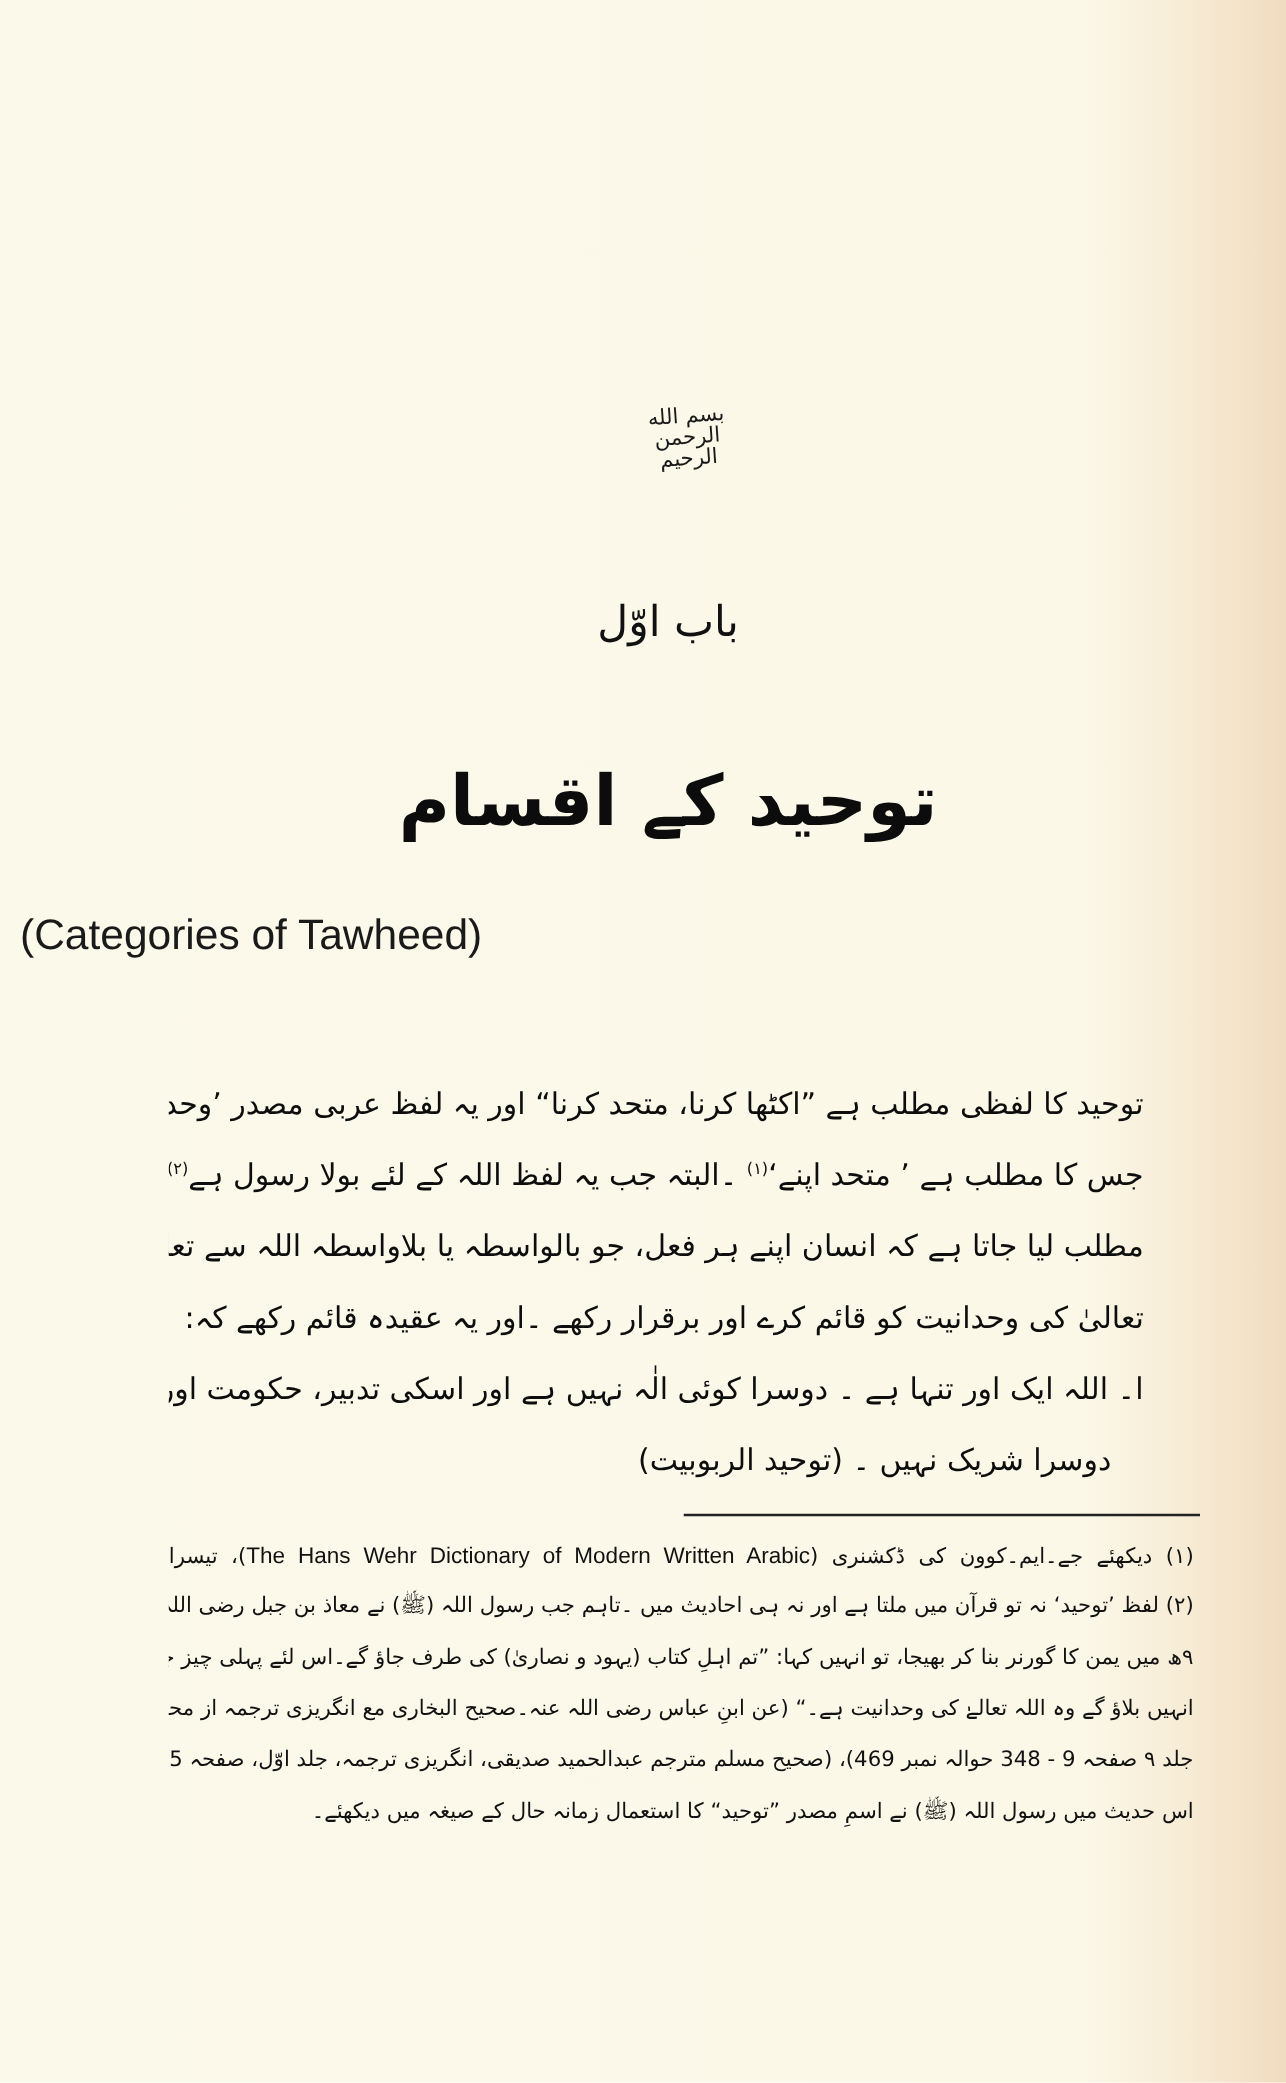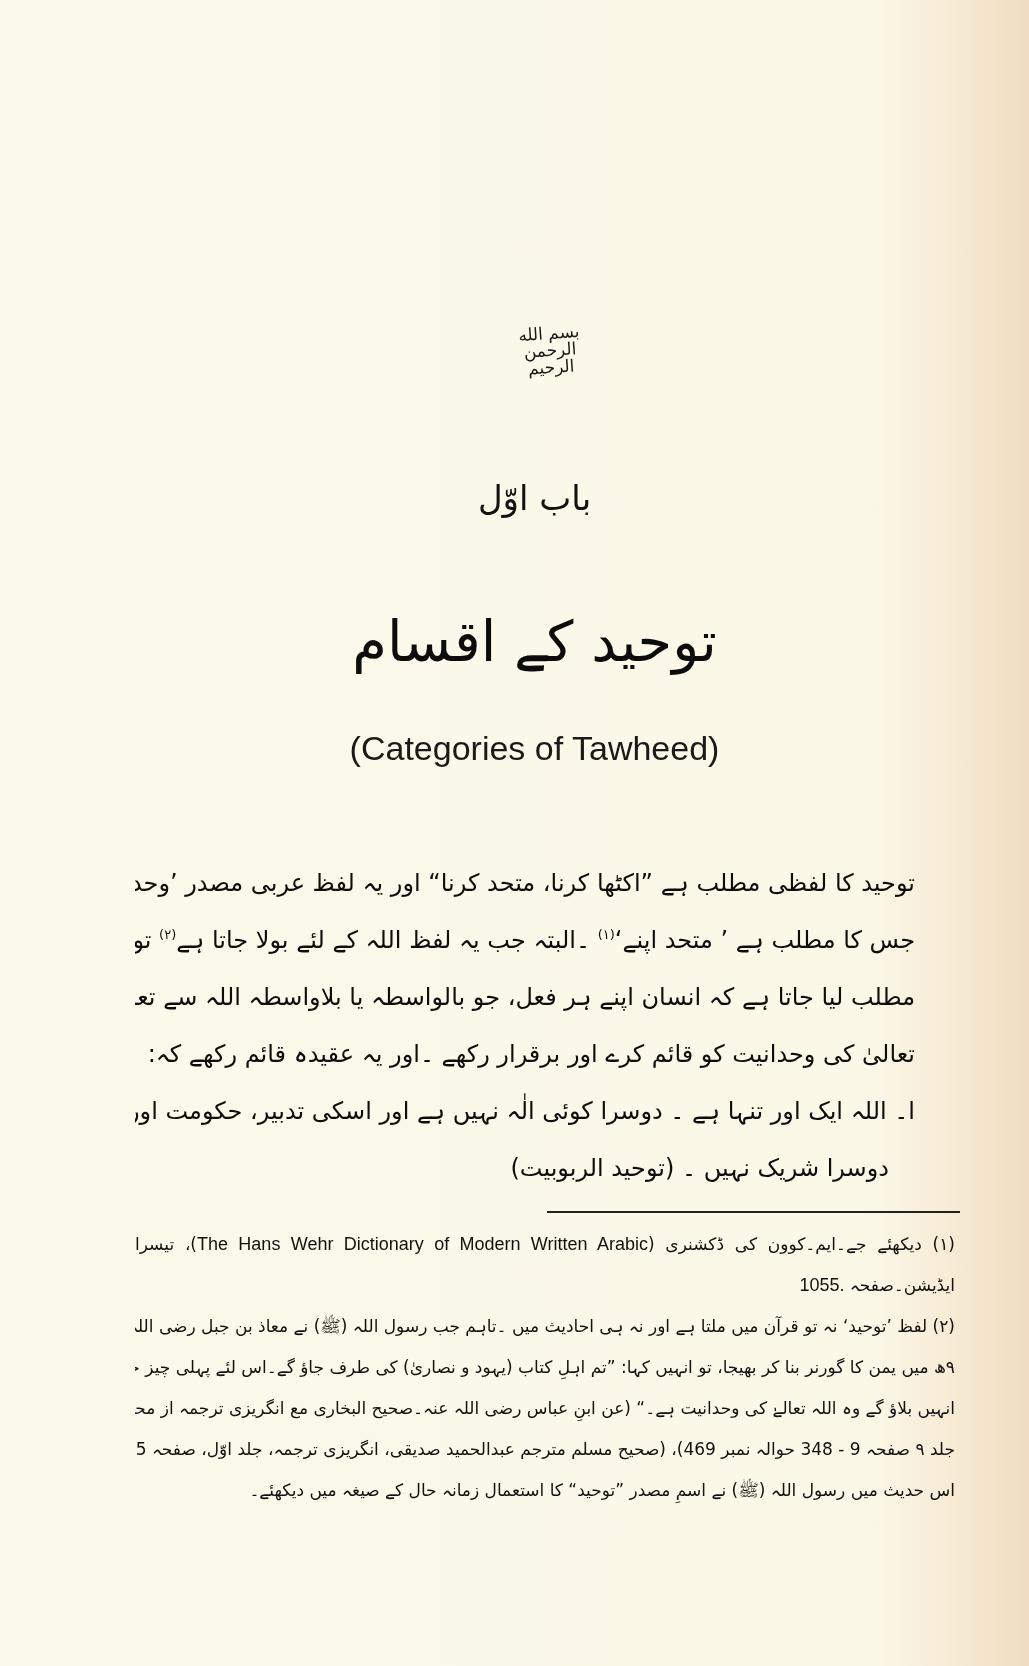--- a/index.html
+++ b/index.html
@@ -51,32 +51,32 @@
       left: 0;
       right: 0;
       top: 608px;
       text-align: center;
       direction: rtl;
       font-family: "DejaVu Sans", sans-serif;
       font-size: 56px;
       line-height: 1.2;
       color: #0c0c0c;
       padding-left: 40px;
+      font-weight: bold;
     }
     .title-english {
       position: absolute;
       left: 0;
       right: 0;
       top: 728px;
-      text-align: center;
       font-family: "Liberation Sans", sans-serif;
       font-size: 34px;
       line-height: 1.2;
       color: #1a1a1a;
-      padding-left: 40px;
+      padding-left: 16px;
     }
     .body-text {
       position: absolute;
       left: 135px;
       width: 780px;
       top: 855px;
       direction: rtl;
       text-align: justify;
       font-family: "DejaVu Sans", sans-serif;
       font-size: 24px;
@@ -149,39 +149,35 @@
 
   <div class="chapter-label">باب اوّل</div>
 
   <div class="title-urdu">توحید کے اقسام</div>
 
   <div class="title-english">(Categories of Tawheed)</div>
 
   <div class="body-text">
     <span class="body-line">توحید کا لفظی مطلب ہے ”اکٹھا کرنا، متحد کرنا“ اور یہ لفظ عربی مصدر ’وحد‘ سے ماخوذ ہے</span>
     <span class="body-line">
-      <span>جس کا مطلب ہے ’ متحد اپنے‘</span><sup class="fn">(۱)</sup><span> ۔البتہ جب یہ لفظ اللہ کے لئے بولا جاتا ہے</span><sup class="fn">(۲)</sup><span> تو اس کا یہ</span>
+      <span>جس کا مطلب ہے ’ متحد اپنے‘</span><sup class="fn">(۱)</sup><span> ۔البتہ جب یہ لفظ اللہ کے لئے بولا رسول ہے</span><sup class="fn">(۲)</sup><span> تو اس کا یہ</span>
     </span>
     <span class="body-line">مطلب لیا جاتا ہے کہ انسان اپنے ہر فعل، جو بالواسطہ یا بلاواسطہ اللہ سے تعلق رکھتا ہے، میں اللہ</span>
     <span class="body-line last">تعالیٰ کی وحدانیت کو قائم کرے اور برقرار رکھے ۔اور یہ عقیدہ قائم رکھے کہ:</span>
     <span class="body-line">ا۔  اللہ ایک اور تنہا ہے ۔ دوسرا کوئی الٰہ نہیں ہے اور اسکی تدبیر، حکومت اور اقدامات میں کوئی</span>
     <span class="body-line sub">دوسرا شریک نہیں ۔  (توحید الربوبیت)</span>
   </div>
 
   <div class="rule"></div>
 
   <div class="footnotes">
     <span class="fn-line">
       <span>(۱)</span>
       <span>دیکھئے جے۔ایم۔کوون کی ڈکشنری (</span><span class="en">The Hans Wehr  Dictionary of Modern Written Arabic</span><span>)، تیسرا</span>
     </span>
-    <span class="fn-line last">
-      <span>ایڈیشن۔صفحہ</span>
-      <span class="en">1055.</span>
-    </span>
     <span class="fn-line">
       <span>(۲)</span>
       <span>لفظ ’توحید‘ نہ تو قرآن میں ملتا ہے اور نہ ہی احادیث میں ۔تاہم جب رسول اللہ (ﷺ) نے معاذ بن جبل رضی اللہ عنہ کو</span>
     </span>
     <span class="fn-line">۹ھ میں یمن کا گورنر بنا کر بھیجا، تو انہیں کہا: ”تم اہلِ کتاب (یہود و نصاریٰ) کی طرف جاؤ گے۔اس لئے پہلی چیز جس کی طرف تم</span>
     <span class="fn-line">انہیں بلاؤ گے وہ اللہ تعالےٰ کی وحدانیت ہے۔“ (عن ابنِ عباس رضی اللہ عنہ۔صحیح البخاری مع انگریزی ترجمہ از محمد محسن خان،</span>
     <span class="fn-line">جلد ۹ صفحہ 9 - 348  حوالہ نمبر 469)، (صحیح مسلم مترجم عبدالحمید صدیقی، انگریزی ترجمہ، جلد اوّل، صفحہ 15-14، حوالہ نمبر 27)۔</span>
     <span class="fn-line last">اس حدیث میں رسول اللہ (ﷺ) نے اسمِ مصدر ”توحید“ کا استعمال زمانہ حال کے صیغہ میں دیکھئے۔</span>
   </div>
 

